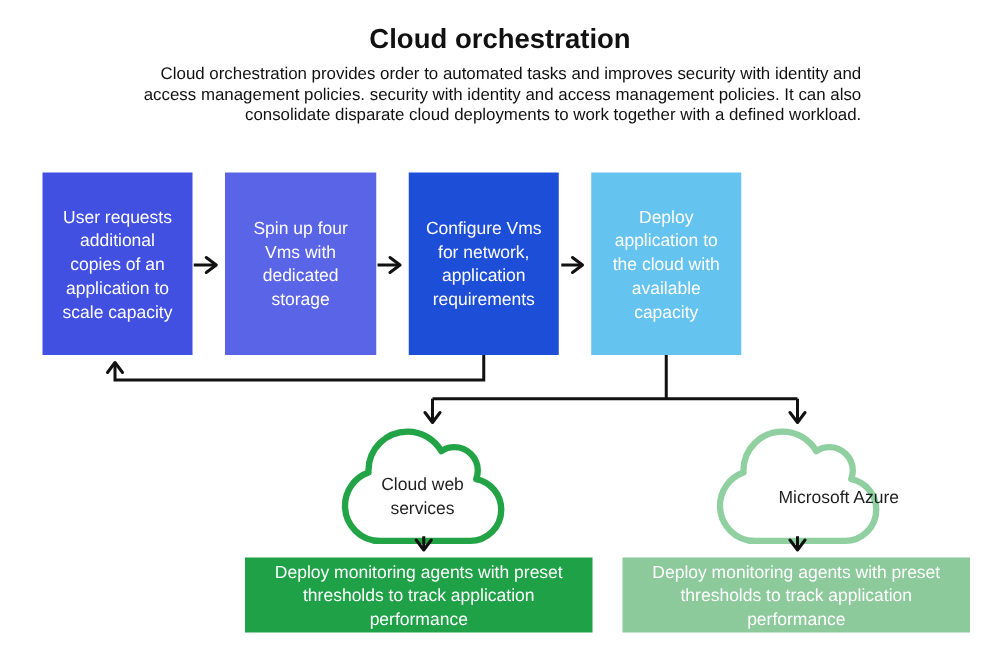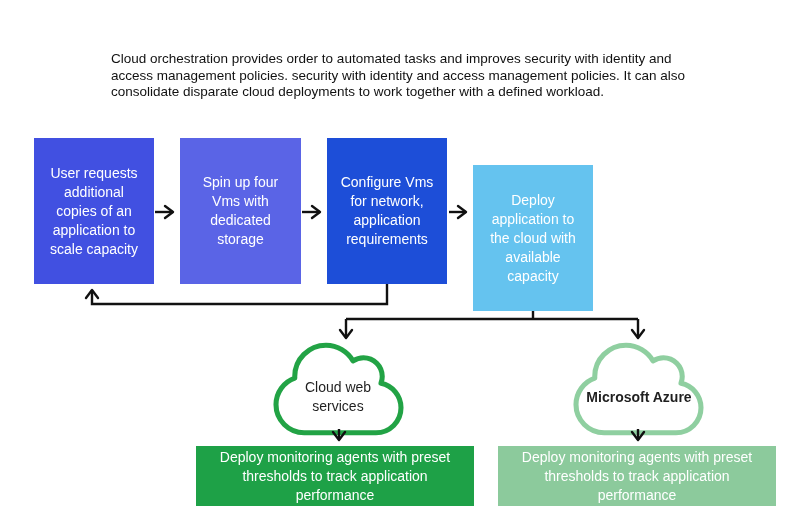--- a/index.html
+++ b/index.html
@@ -7,21 +7,21 @@
     position:relative;width:800px;height:519px;background:#ffffff;overflow:hidden;
     font-family:"Liberation Sans", sans-serif;color:#111;
   }
   .connector-layer{position:absolute;left:0;top:0;width:800px;height:519px;}
   .page-title{
     position:absolute;top:18px;left:0;width:800px;text-align:center;
     font-size:22px;font-weight:bold;color:#111;
   }
   .page-desc{
     position:absolute;top:51px;left:50%;transform:translateX(-50%);width:578px;
-    text-align:left;font-size:13.5px;line-height:16.5px;color:#111;
+    text-align:right;font-size:13.5px;line-height:16.5px;color:#111;
   }
   .flow-box{
     position:absolute;top:138px;height:146px;width:120px;
     display:flex;align-items:center;justify-content:center;
     text-align:center;color:#fff;font-size:14px;line-height:19px;
     box-sizing:border-box;padding:0 8px;
   }
   .cloud-label{
     position:absolute;top:366px;height:62px;width:112px;
     display:flex;align-items:center;justify-content:center;text-align:center;
@@ -56,37 +56,38 @@
     <path d="M346,319 L346,338" fill="none" stroke="#111111" stroke-width="2.4" marker-end="url(#arrow)"></path>
     <path d="M638,319 L638,338" fill="none" stroke="#111111" stroke-width="2.4" marker-end="url(#arrow)"></path>
 
     <use href="#cloud-shape" transform="translate(276,339) scale(0.1953)" style="stroke: rgb(34, 163, 69);"></use>
     <use href="#cloud-shape" transform="translate(576,339) scale(0.1953)" style="stroke: rgb(143, 207, 160);"></use>
 
     <path d="M339,429 L339,440" fill="none" stroke="#111111" stroke-width="2.4" marker-end="url(#arrow)"></path>
     <path d="M638,429 L638,440" fill="none" stroke="#111111" stroke-width="2.4" marker-end="url(#arrow)"></path>
   </svg>
 
+  <div class="page-title">Cloud orchestration</div>
   <div class="page-desc">Cloud orchestration provides order to automated tasks and improves security with identity and access management policies. security with identity and access management policies. It can also consolidate disparate cloud deployments to work together with a defined workload.</div>
 
   <div class="flow-box" style="left: 180px; width: 121px; background-color: rgb(90, 100, 230);">
     <span>Spin up four Vms with dedicated storage</span>
   </div>
   <div class="flow-box" style="left: 34px; background-color: rgb(65, 80, 225);">
     <span>User requests additional copies of an application to scale capacity</span>
   </div>
   <div class="flow-box" style="left: 327px; background-color: #1d4ed8;">
     <span>Configure Vms for network, application requirements</span>
   </div>
-  <div class="flow-box" style="left: 473px; background-color: rgb(101, 195, 239); margin-top: 27px;">
+  <div class="flow-box" style="left: 473px; background-color: rgb(101, 195, 239);">
     <span>Deploy application to the cloud with available capacity</span>
   </div>
 
   <div class="cloud-label" style="left:282px;">Cloud web services</div>
-  <div class="cloud-label" style="left:583px;font-weight:bold;">Microsoft Azure</div>
+  <div class="cloud-label" style="left:615px;">Microsoft Azure</div>
 
   <div class="monitor-box" style="left: 196px; background-color: rgb(30, 161, 71);">
     <span>Deploy monitoring agents with preset thresholds to track application performance</span>
   </div>
   <div class="monitor-box" style="left: 498px; background-color: rgb(140, 202, 156);">
     <span>Deploy monitoring agents with preset thresholds to track application performance</span>
   </div>
 
 </div>
 

